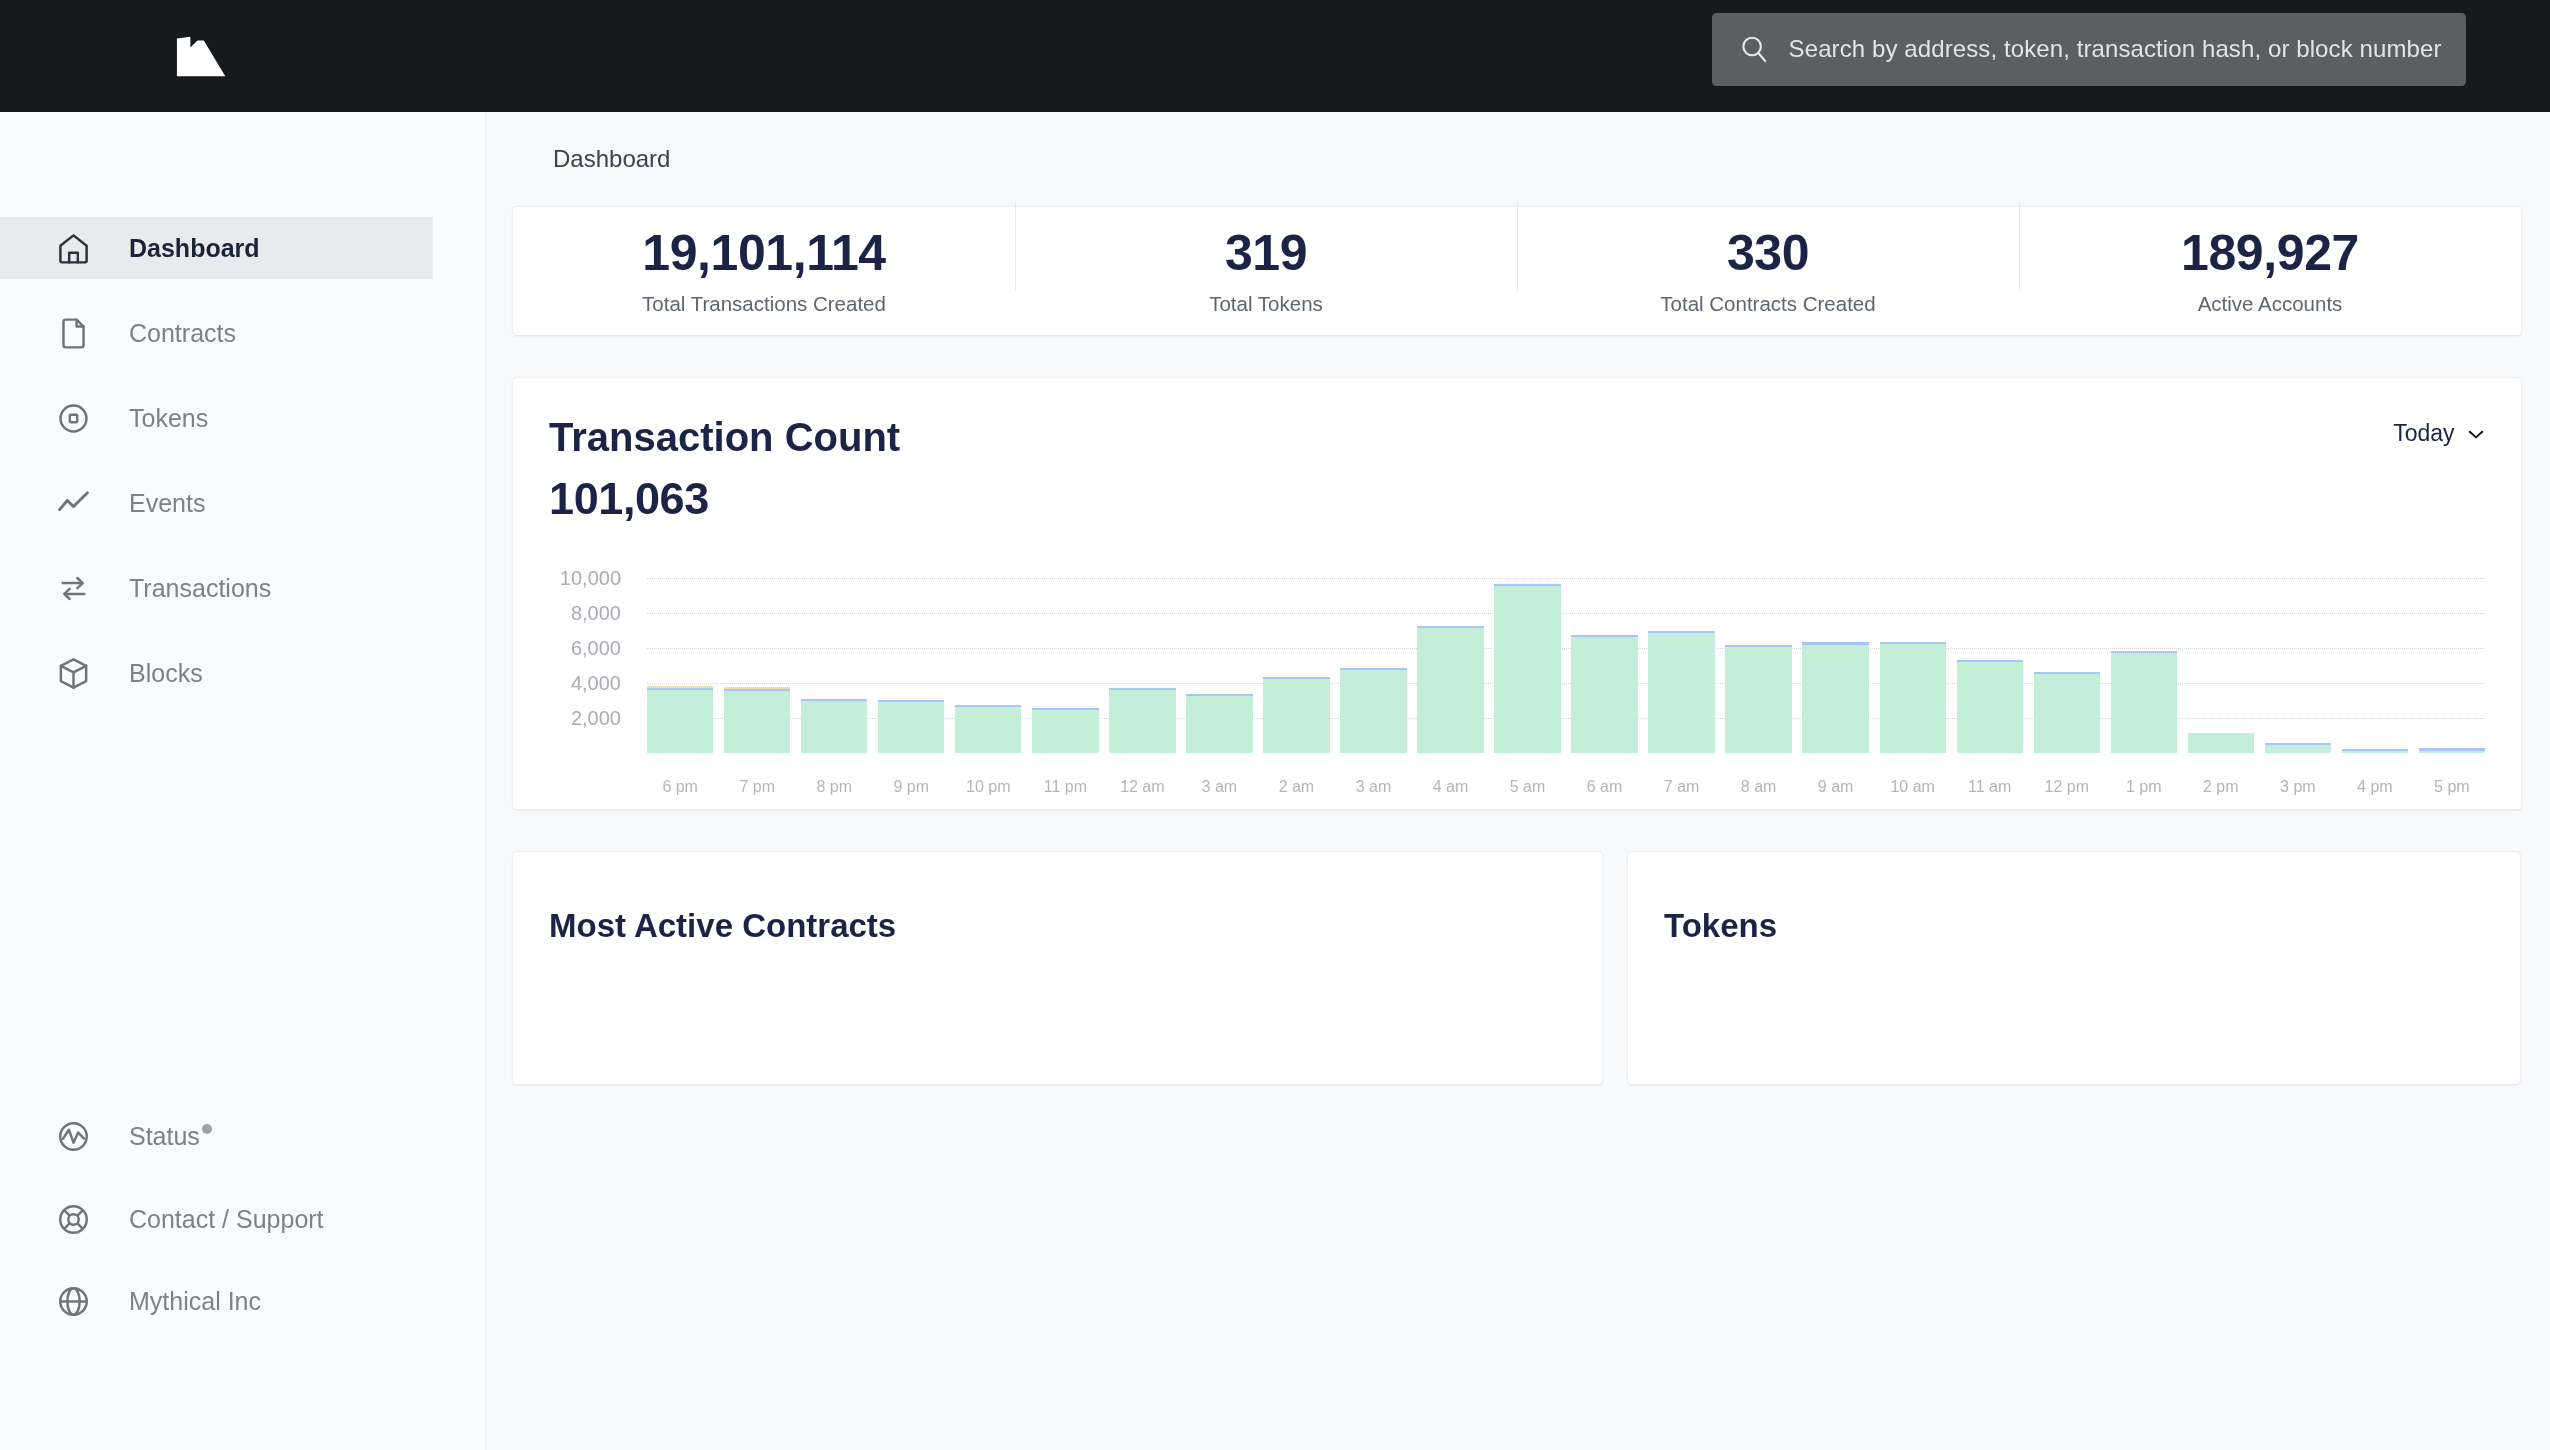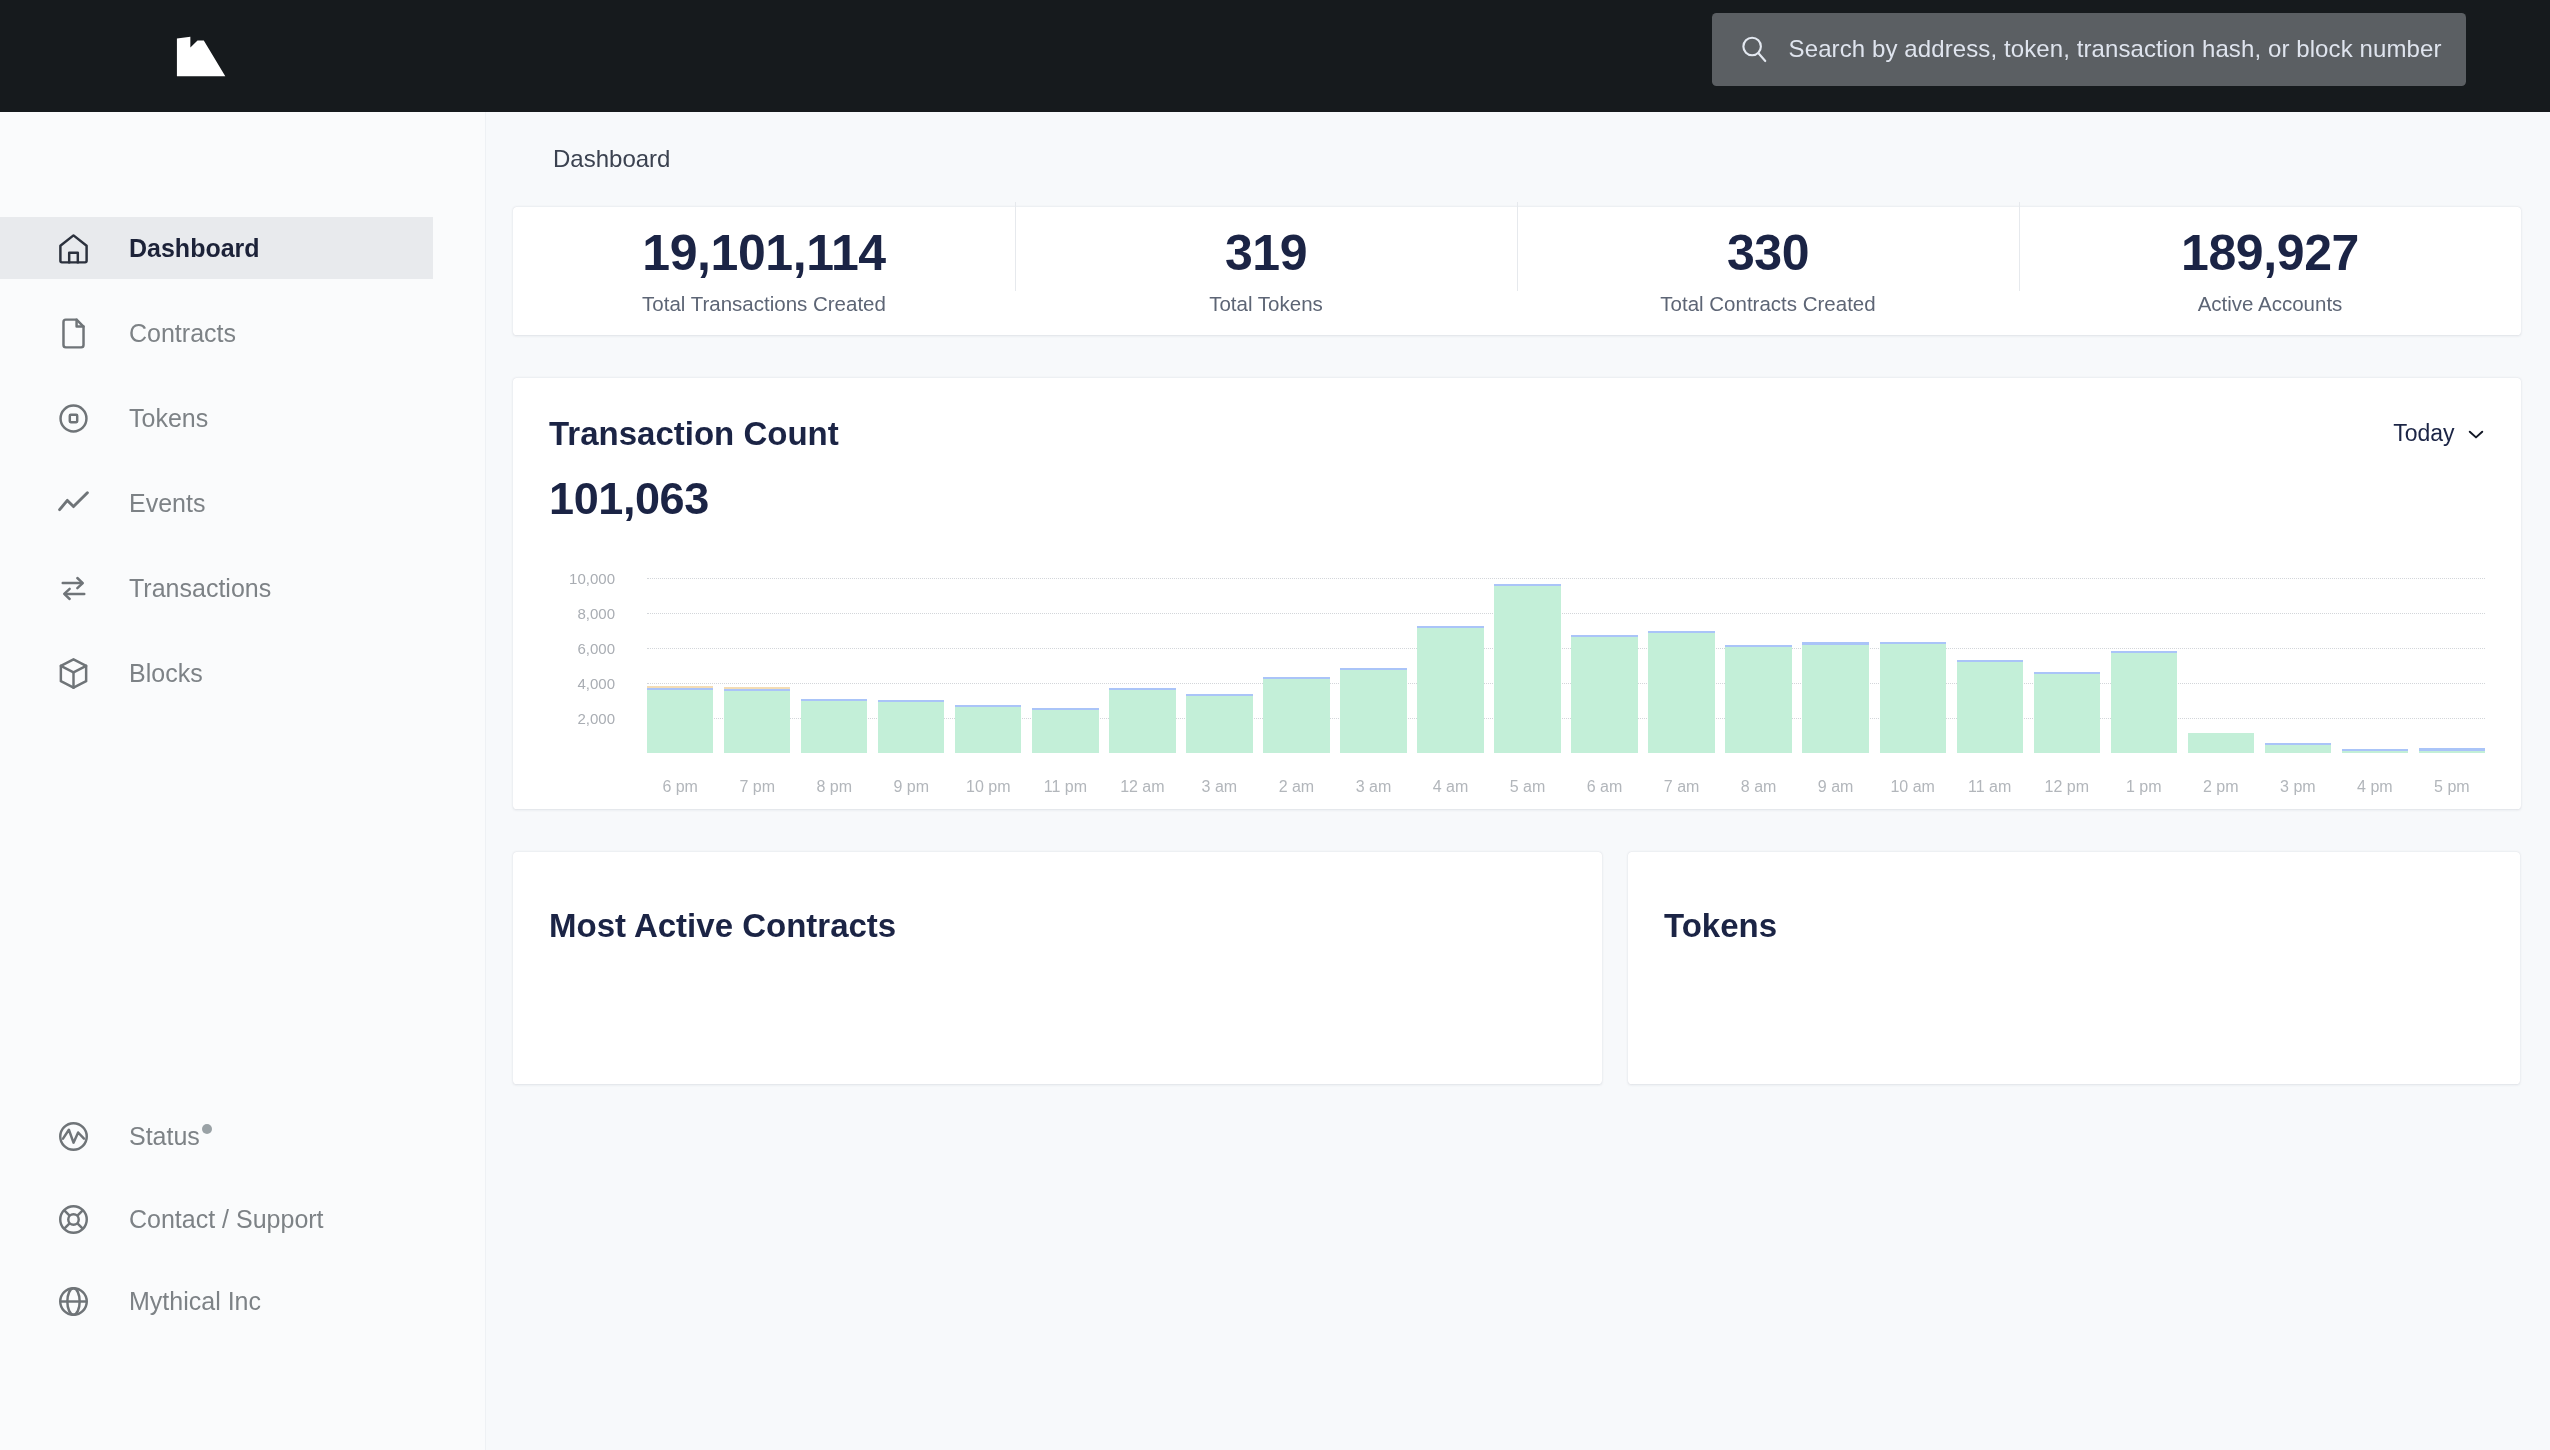--- a/index.html
+++ b/index.html
@@ -89,37 +89,37 @@
     line-height: 1.05;
   }
   .stat-label { font-size: 20.5px; color: #5d6575; margin-top: 12.5px; }
 
   
   #chart-card { left: 27px; top: 266px; width: 2008px; height: 431px; padding: 0; }
   .chart-head {
     position: absolute; top: 37px; left: 36px; right: 36px;
     display: flex; align-items: flex-start; justify-content: space-between;
   }
-  .chart-title { font-size: 33px; font-weight: 700; color: #1b2445; }
+  .chart-title { font-size: 40px; font-weight: 700; color: #1b2445; }
   .chart-total {
     position: absolute; top: 95px; left: 36px;
     font-size: 45px; font-weight: 700; color: #1b2445; letter-spacing: -0.4px;
   }
   .range-select {
     display: flex; align-items: center; gap: 12.5px;
     font-size: 23px; color: #1b2445; cursor: pointer; margin-top: 5.4px; justify-content: flex-end;
   }
   .chev { width: 18px; height: 10.7px; display: block; }
 
   
   .plot { position: absolute; left: 36px; top: 189px; width: 1936px; height: 232px; }
   .y-axis { position: absolute; left: 0; top: 0; width: 82px; height: 186px; }
   .y-tick {
-    position: absolute; right: 16px; transform: translateY(-50%);
-    font-size: 15px; color: #a9adb3; white-space: nowrap;
+    position: absolute; right: 10px; transform: translateY(-50%);
+    font-size: 20px; color: #a9adb3; white-space: nowrap;
   }
   .grid { position: absolute; left: 98px; right: 0; top: 0; height: 186px; }
   .gridline {
     position: absolute; left: 0; right: 0; height: 0;
     border-top: 1.8px dotted #d3d6da;
   }
   .bars {
     position: absolute; left: 98px; right: 0; top: 0; height: 186px;
     display: flex; align-items: flex-end; gap: 10.7px;
   }

